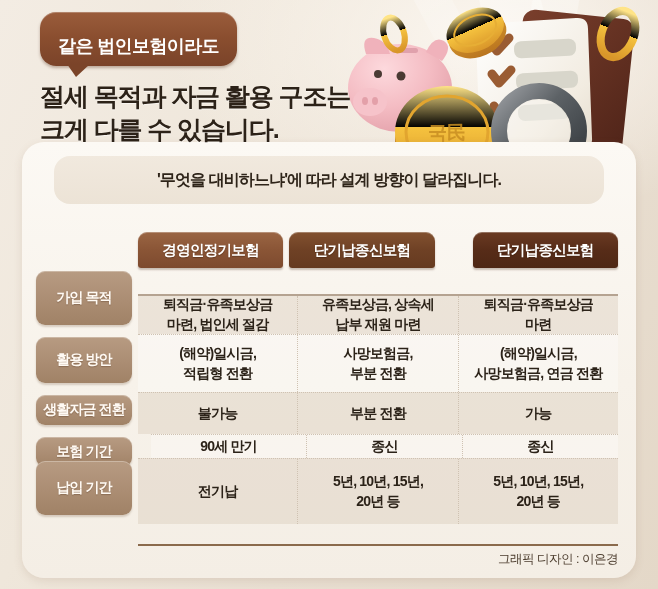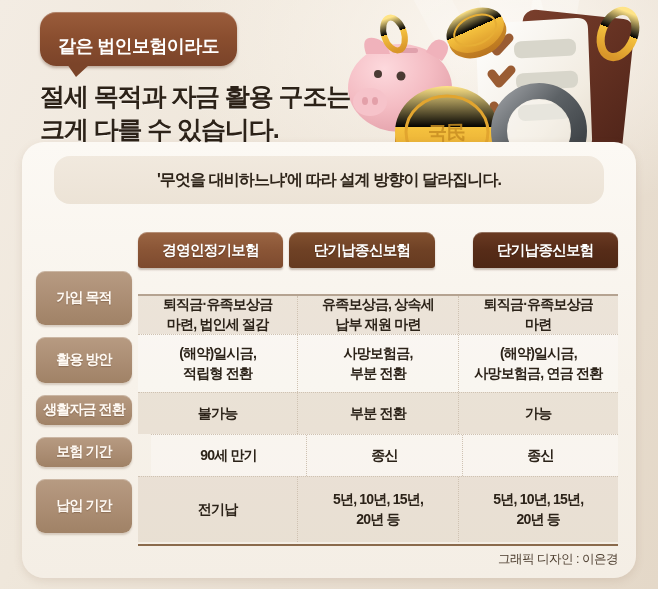--- a/index.html
+++ b/index.html
@@ -389,21 +389,21 @@
           <div class="rowlabel-cell">
             <div class="rowlabel">생활자금 전환</div>
           </div>
           <div class="cells">
             <div class="td">불가능</div>
             <div class="td">부분 전환</div>
             <div class="td">가능</div>
           </div>
         </div>
 
-        <div class="trow plain" style="height:42px;gap:13px;">
+        <div class="trow plain" style="height:24px;gap:13px;">
           <div class="rowlabel-cell">
             <div class="rowlabel">보험 기간</div>
           </div>
           <div class="cells">
             <div class="td">90세 만기</div>
             <div class="td">종신</div>
             <div class="td">종신</div>
           </div>
         </div>
 

